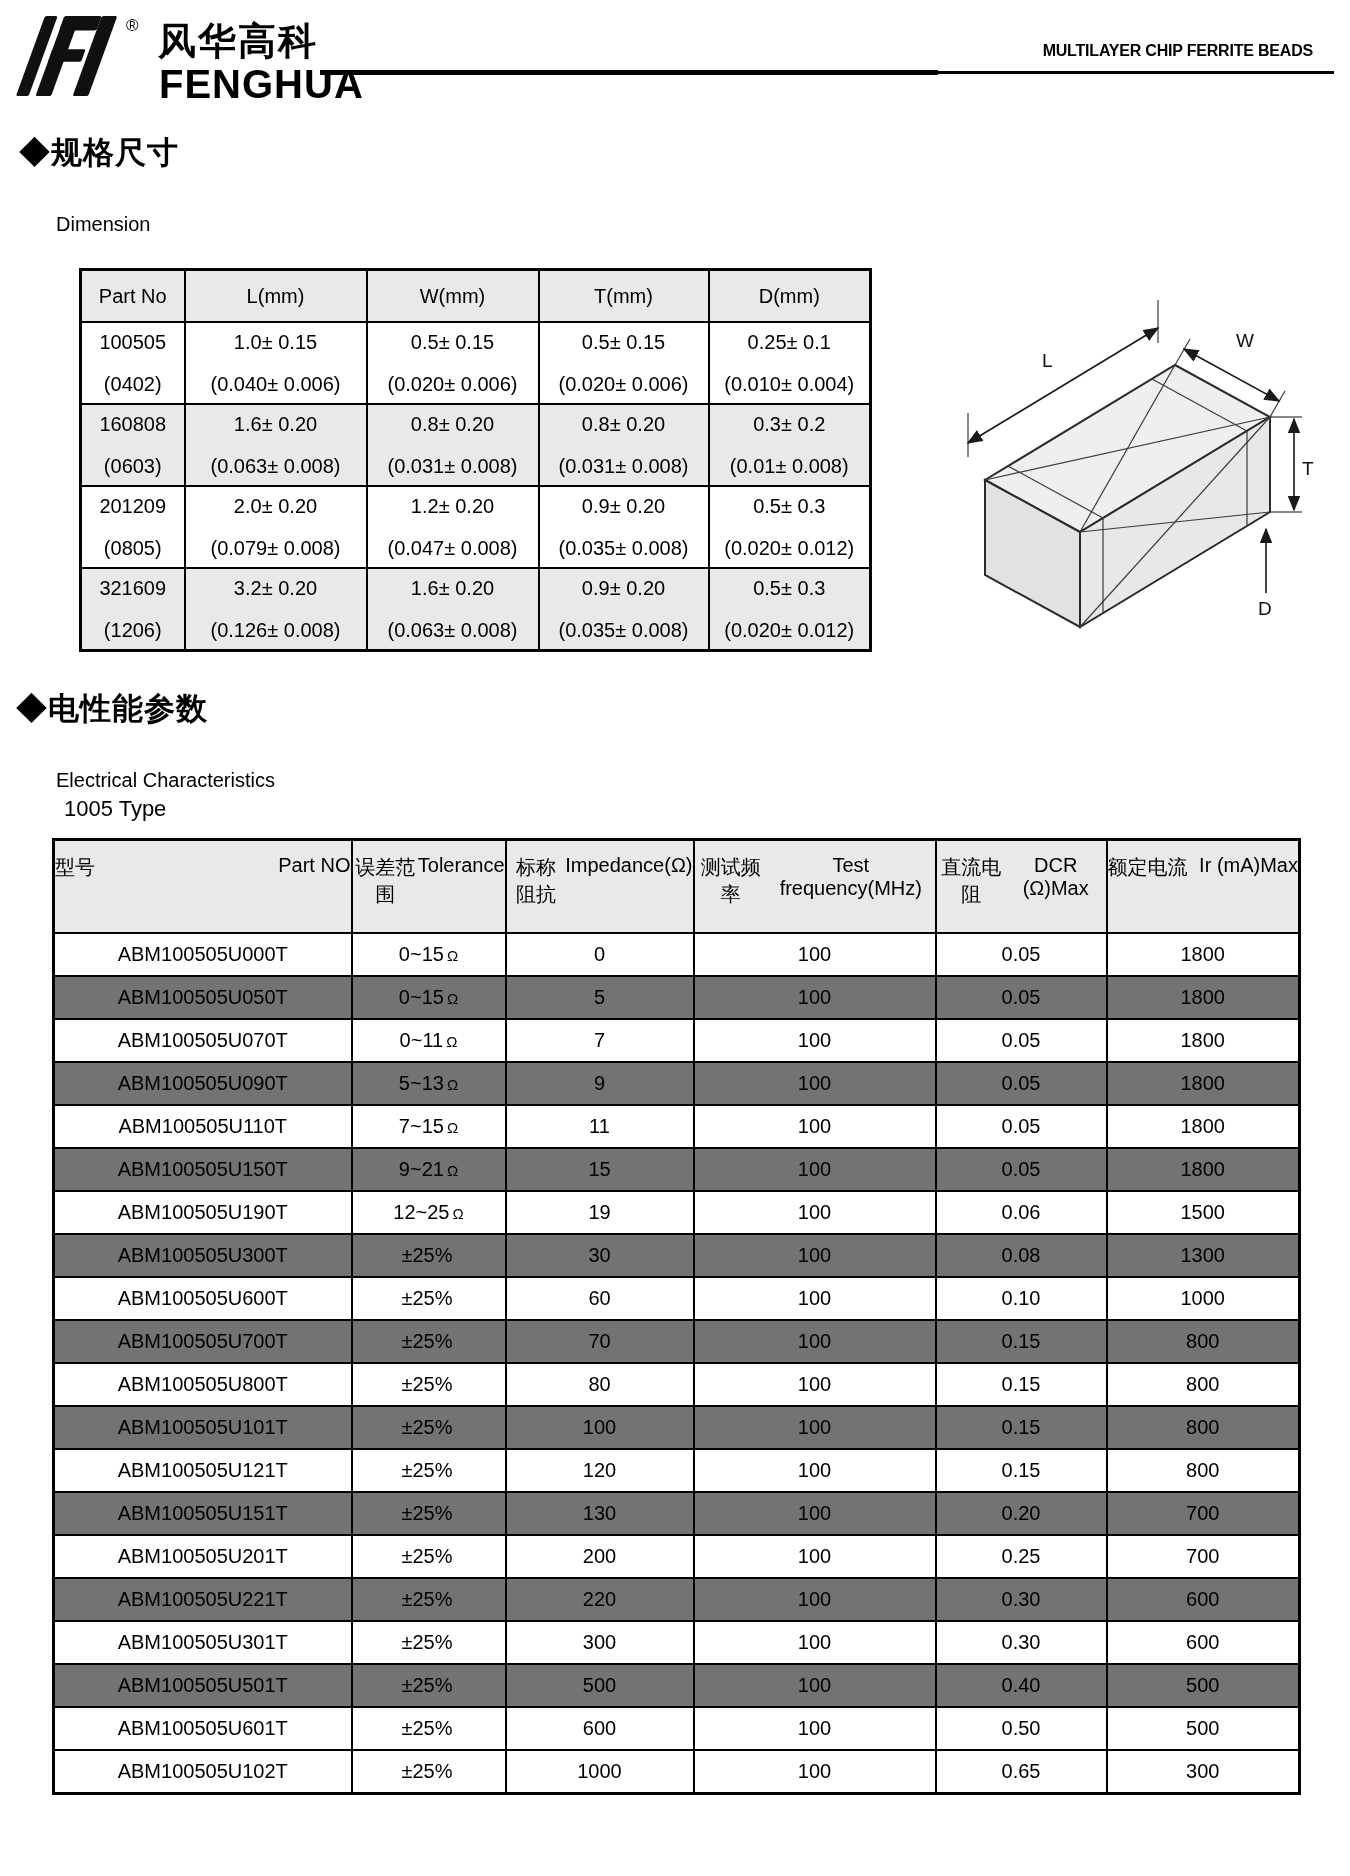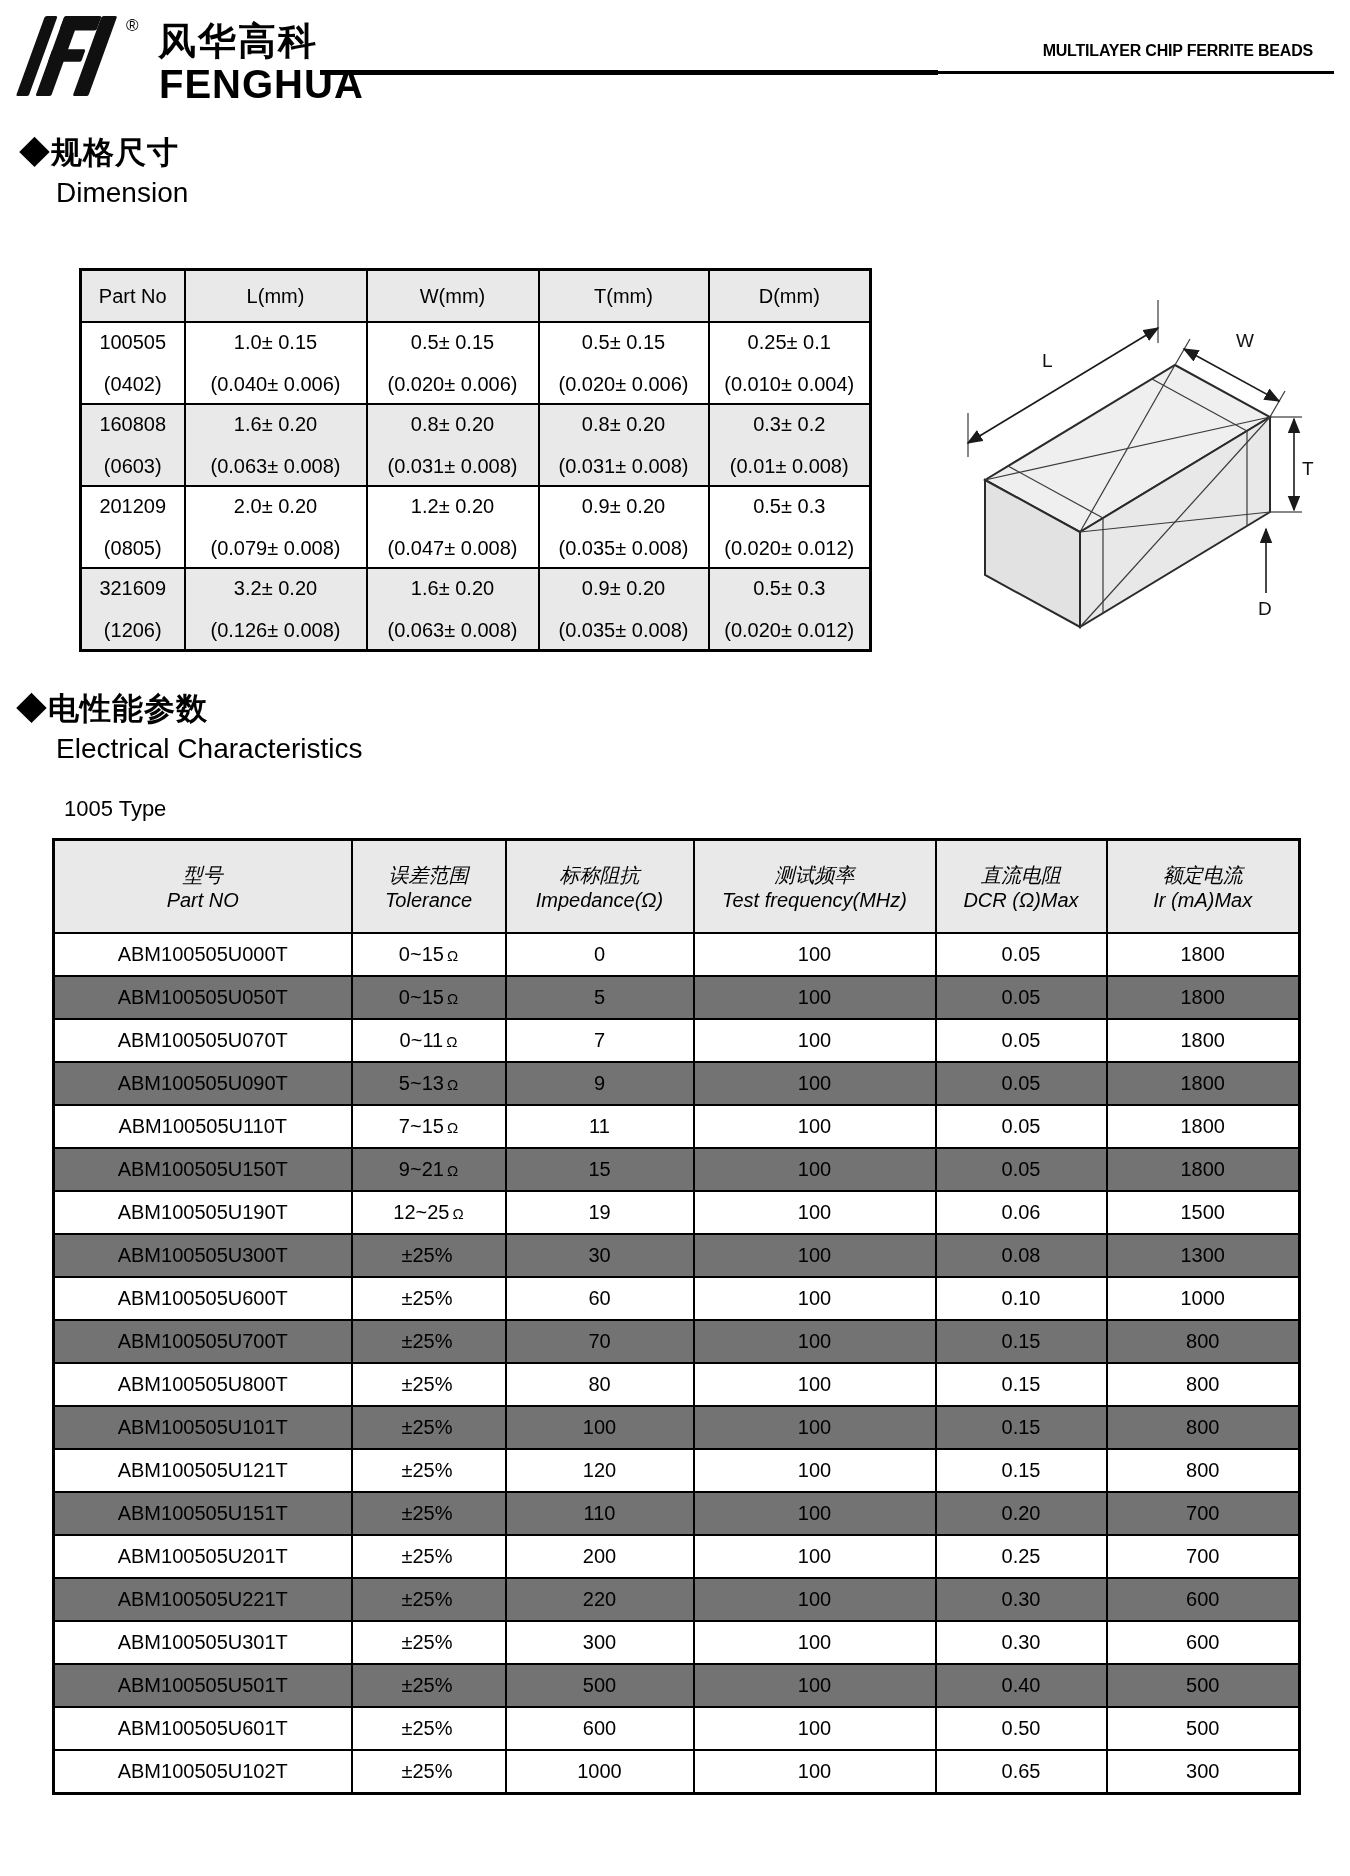--- a/index.html
+++ b/index.html
@@ -11,21 +11,21 @@
   .logo-mark{position:absolute;left:0;top:4px;width:106px;height:88px;}
   .reg-mark{position:absolute;left:112px;top:8px;font-size:17px;}
   .logo-cn{position:absolute;left:144px;top:14px;font-size:38px;font-weight:bold;letter-spacing:2px;line-height:1;}
   .logo-en{position:absolute;left:145px;top:56px;font-size:40px;font-weight:bold;letter-spacing:1px;line-height:1;}
   .doc-title{position:absolute;right:37px;top:42px;font-size:16px;font-weight:bold;letter-spacing:-0.2px;}
   .rule-thick{position:absolute;left:320px;top:70px;width:618px;height:5px;background:#000;}
   .rule-thin{position:absolute;left:936px;top:71px;width:398px;height:3px;background:#000;}
 
   
   .sec-cn{position:absolute;font-size:31px;font-weight:bold;letter-spacing:1px;}
-  .sec-en{position:absolute;font-size:28px;}
+  .sec-en{position:absolute;font-size:20px;margin-top:36px;}
   .s1-cn{left:19px;top:132px;}
   .s1-en{left:56px;top:177px;}
   .s2-cn{left:16px;top:688px;}
   .s2-en{left:56px;top:733px;}
   .type-label{position:absolute;left:64px;top:796px;font-size:22px;}
 
   
   .dim-wrap{position:absolute;left:79px;top:268px;}
   table{border-collapse:collapse;table-layout:fixed;}
   .dim{width:790px;border:3px solid #000;}
@@ -40,21 +40,21 @@
   .diagram path.face{stroke:#2a2a2a;stroke-width:2;}
   .diagram line.thin{stroke:#3a3a3a;stroke-width:1.2;}
   .diagram line.dim-arrow{stroke:#1a1a1a;stroke-width:1.6;}
   .diagram text{font-family:"Liberation Sans",sans-serif;font-size:19px;fill:#111;}
 
   
   .elec-wrap{position:absolute;left:52px;top:838px;}
   .elec{width:1246px;border:3px solid #000;}
   .elec th,.elec td{border:2px solid #000;text-align:center;font-size:20px;padding:0;}
   .elec thead th{height:91px;background:#e9e9e9;font-weight:normal;vertical-align:middle;}
-  .th-inner{display:flex;flex-direction:column;justify-content:center;height:66px;font-style:italic;}
+  .th-inner{display:flex;justify-content:space-between;height:66px;}
   .elec tbody td{height:41px;vertical-align:middle;}
   .elec tr.shaded td{background:#737373;}
   .ohm{font-size:15px;margin-left:3px;}
 </style>
 </head>
 <body>
 
 <div class="page">
 
   <div class="logo">
@@ -413,21 +413,21 @@
             <td><span>±25%</span><span class="ohm"></span></td>
             <td>120</td>
             <td>100</td>
             <td>0.15</td>
             <td>800</td>
           </tr>
 
           <tr class="shaded">
             <td>ABM100505U151T</td>
             <td><span>±25%</span><span class="ohm"></span></td>
-            <td>110</td>
+            <td>130</td>
             <td>100</td>
             <td>0.20</td>
             <td>700</td>
           </tr>
 
           <tr>
             <td>ABM100505U201T</td>
             <td><span>±25%</span><span class="ohm"></span></td>
             <td>200</td>
             <td>100</td>

